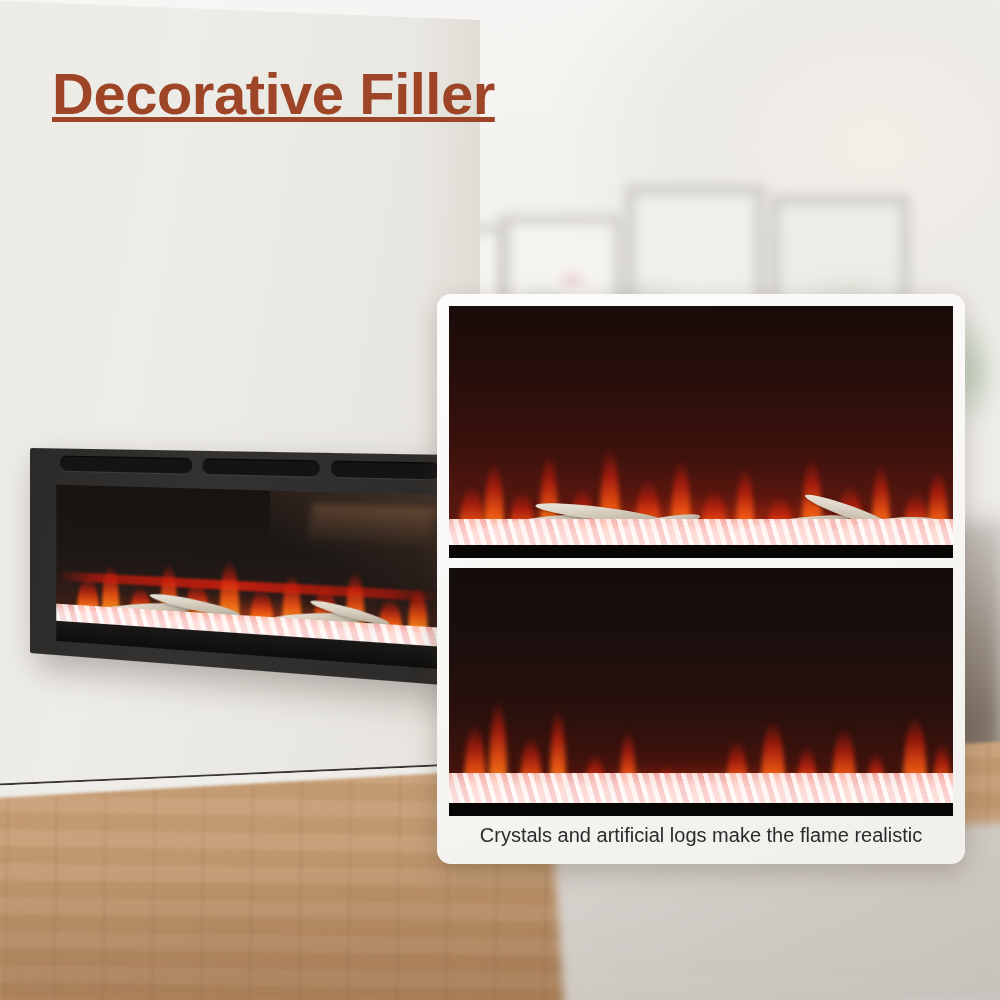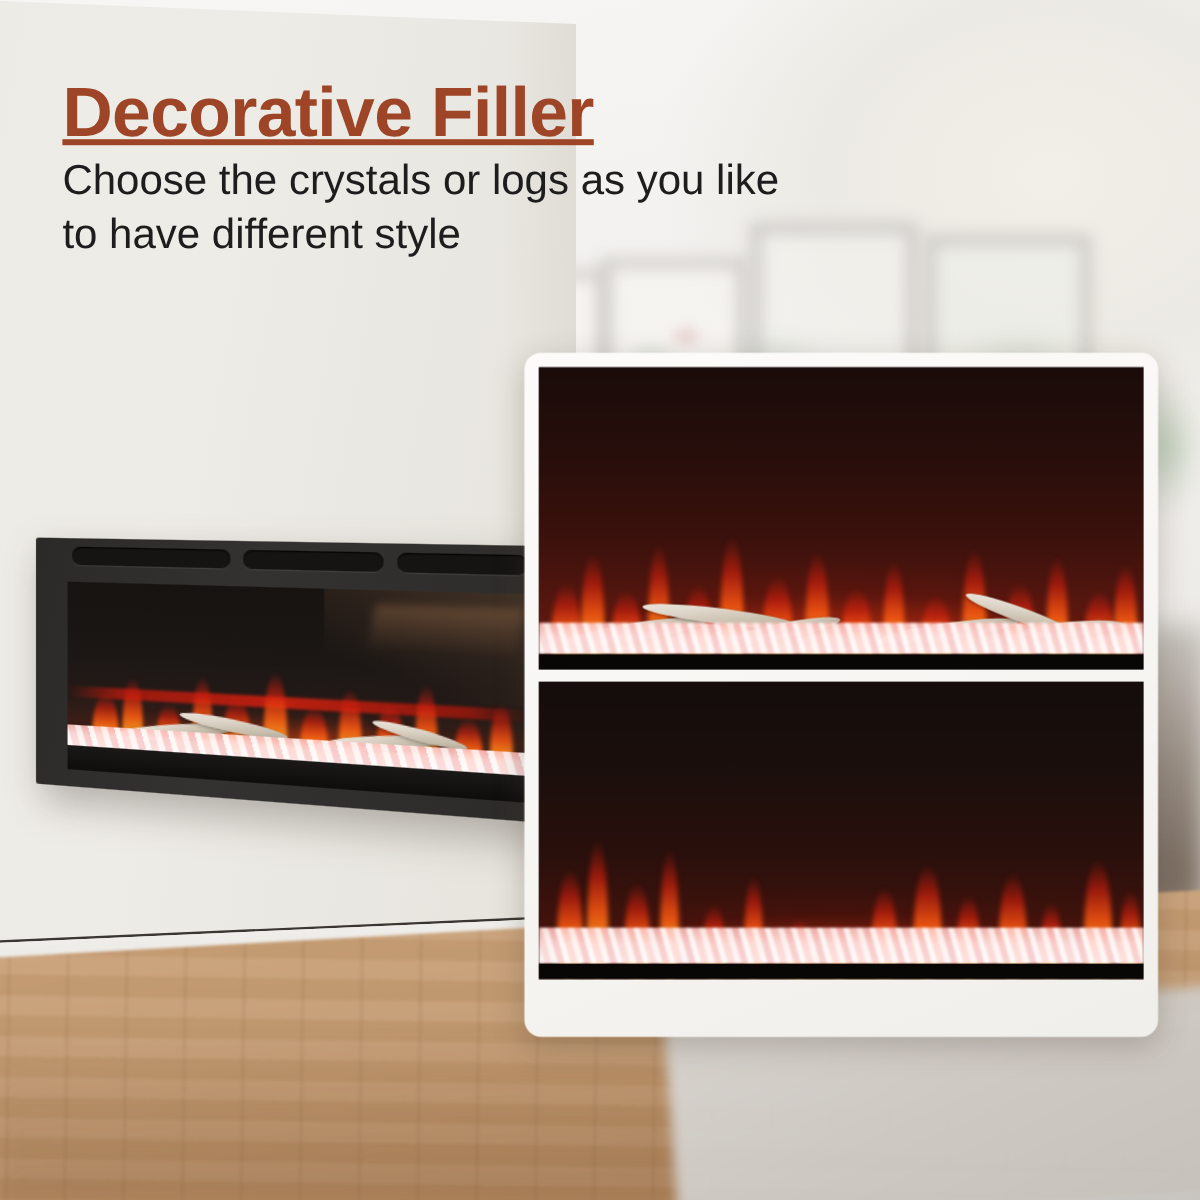--- a/index.html
+++ b/index.html
@@ -385,22 +385,20 @@
       </div>
 
       <div class="crystals fp-crystals"></div>
     </div>
 
     <div class="fp-base"></div>
   </div>
 
   <div class="header">
     <h1 class="title">Decorative Filler</h1>
-    <p class="subtitle">Choose the crystals or logs as you like
-to have different style</p>
   </div>
 
   <div class="card">
 
     <div class="photo top">
       <div class="photo-bg"></div>
 
       <div class="flamebed" style="height:60%">
         <div class="glowbar" style="bottom:0;height:74px"></div>
         <div class="flame" style="left:2%;width:26px;height:72px"></div>
@@ -453,15 +451,16 @@
         <div class="flame" style="left:76%;width:24px;height:88px"></div>
         <div class="flame" style="left:83%;width:18px;height:64px"></div>
         <div class="flame" style="left:90%;width:24px;height:100px"></div>
         <div class="flame" style="left:96%;width:18px;height:74px"></div>
       </div>
 
       <div class="crystals" style="height:30px;bottom:13px"></div>
       <div class="photo-floorbar"></div>
     </div>
 
+    <div class="caption">Crystals and artificial logs make the flame realistic</div>
   </div>
 
 </div>
 
 </body></html>

